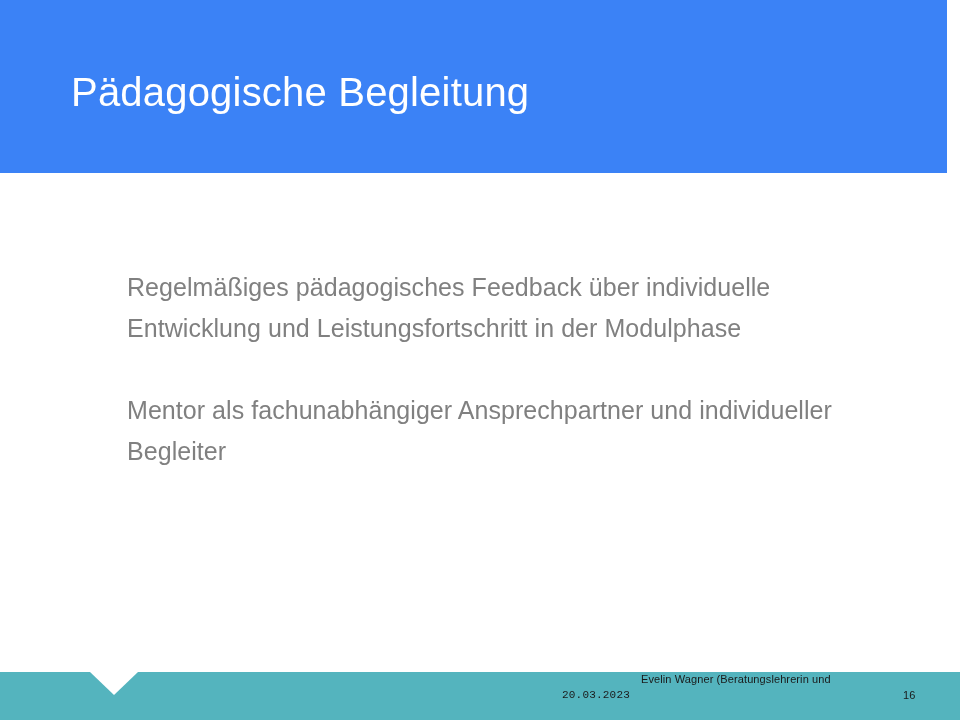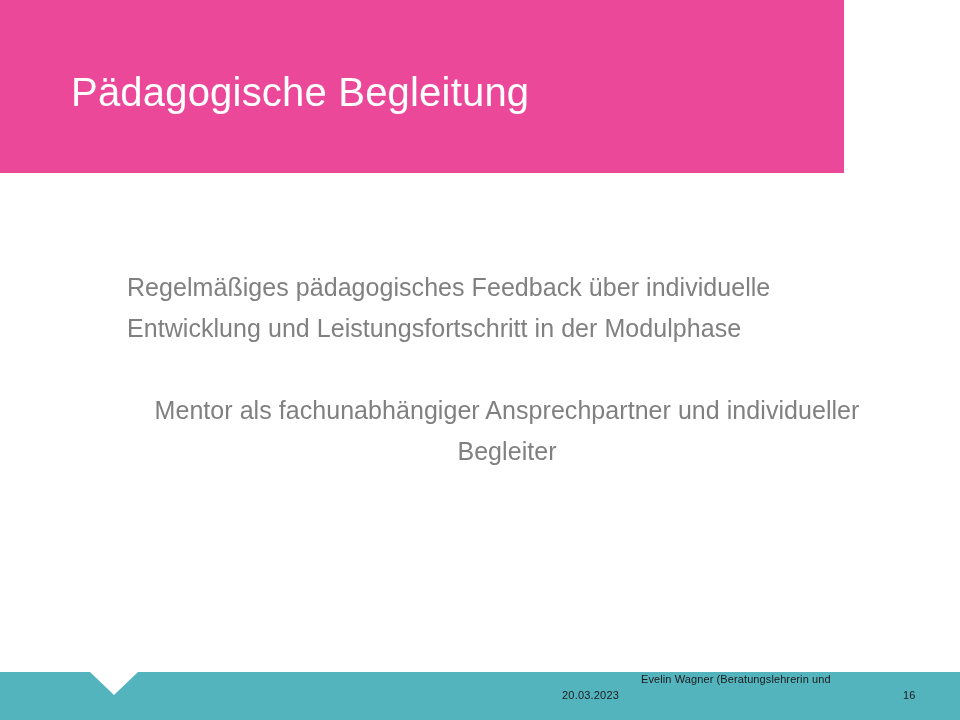--- a/index.html
+++ b/index.html
@@ -19,23 +19,23 @@
     height: 720px;
     background: #ffffff;
     overflow: hidden;
   }
 
   
   .header-band {
     position: absolute;
     left: 0;
     top: 0;
-    width: 844px;
+    width: 947px;
     height: 173px;
-    background: #ec4899;
+    background: #3b82f6;
   }
   .slide-title {
     position: absolute;
     left: 71px;
     top: 69px;
     font-size: 40px;
     font-weight: 300;
     color: #ffffff;
     letter-spacing: 0.2px;
     white-space: nowrap;
@@ -60,21 +60,20 @@
   .para {
     font-size: 25px;
     font-weight: 400;
     color: #808080;
     line-height: 41px;
     margin: 0;
     letter-spacing: 0.05px;
   }
   .para + .para {
     margin-top: 41px;
-    text-align: center;
   }
 
   
   .footer-band {
     position: absolute;
     left: 0;
     top: 672px;
     width: 960px;
     height: 48px;
     background: #54b4be;
@@ -90,20 +89,21 @@
     border-top: 23px solid #ffffff;
   }
   .footer-date {
     position: absolute;
     left: 562px;
     top: 689px;
     font-size: 11px;
     color: #1a1a1a;
     white-space: nowrap;
     letter-spacing: 0.2px;
+    font-family: Liberation Mono, monospace;
   }
   .footer-author {
     position: absolute;
     left: 641px;
     top: 671px;
     width: 250px;
     font-size: 11px;
     color: #1a1a1a;
     line-height: 16px;
     letter-spacing: 0.1px;

